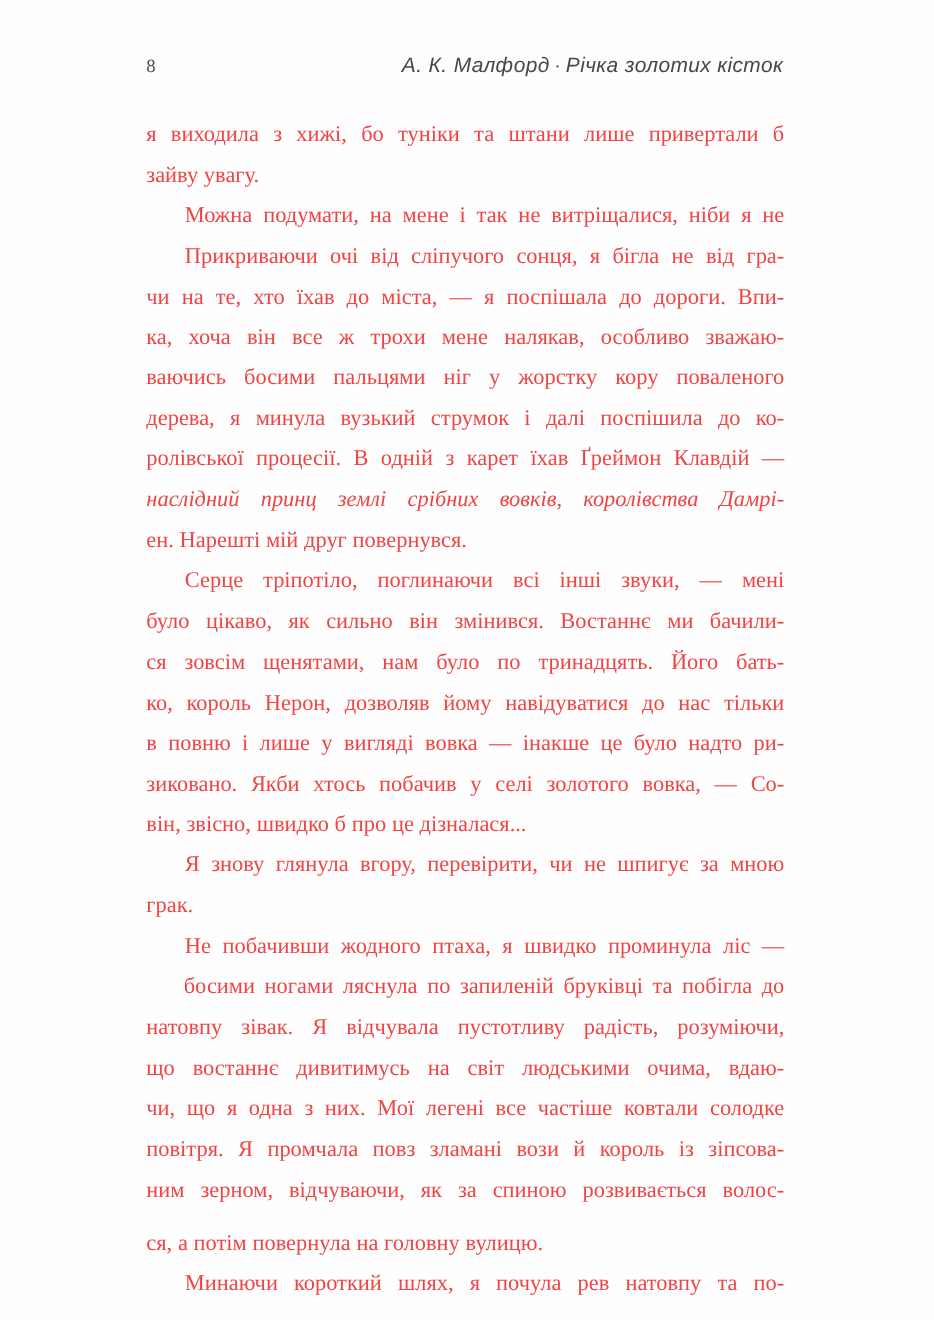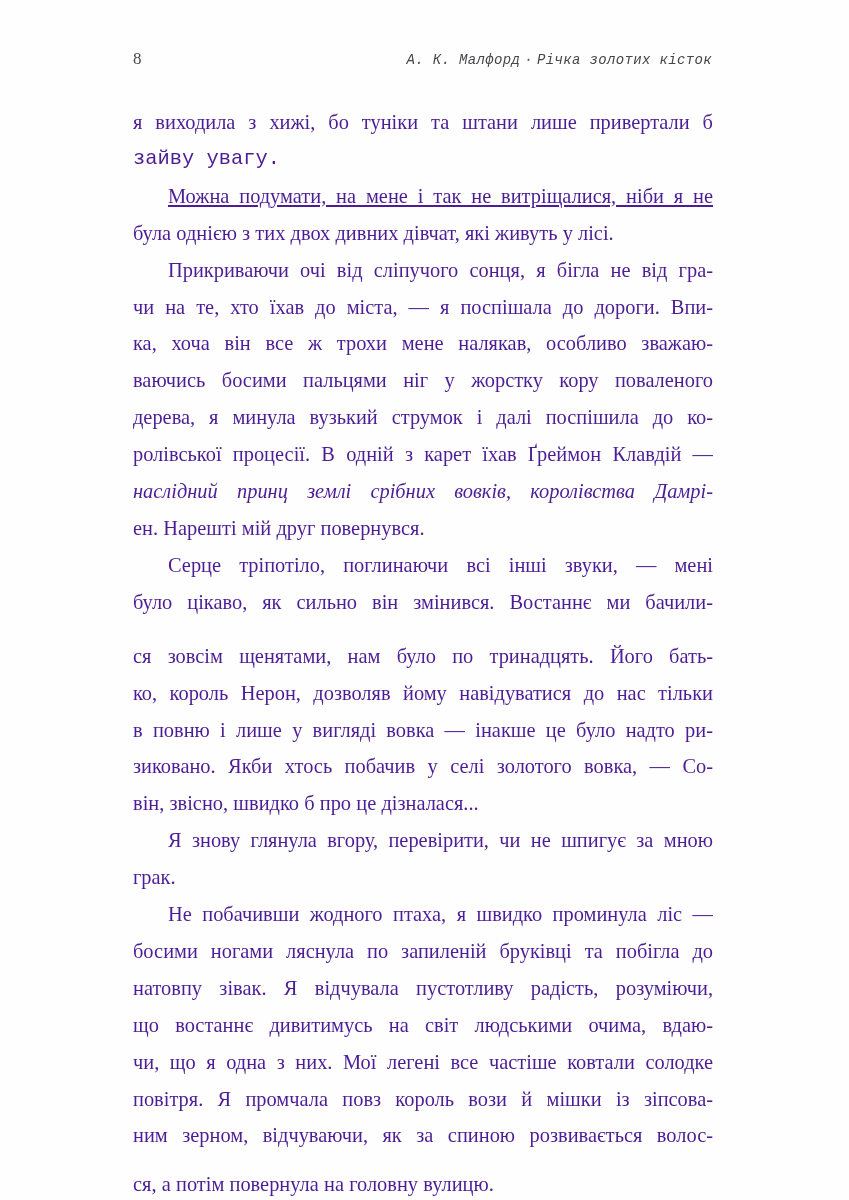--- a/index.html
+++ b/index.html
@@ -39,23 +39,23 @@
 
   .folio {
     font-family: "Liberation Serif", "DejaVu Serif", serif;
     font-size: 17px;
     color: #4a4a4a;
     letter-spacing: 0.2px;
     line-height: 1;
   }
 
   .head-title {
-    font-family: Liberation Mono, monospace;
+    font-family: Liberation Sans, sans-serif;
     font-style: italic;
-    font-size: 14px;
+    font-size: 19px;
     color: #47474a;
     letter-spacing: 0.35px;
     white-space: nowrap;
     line-height: 1;
   }
   .head-sep {
     font-style: italic;
     padding: 0 4px;
     color: #5b5b5e;
   }
@@ -71,21 +71,21 @@
   p.para {
     margin: 0;
     text-align: justify;
     text-align-last: left;
     text-indent: 35px;
     font-size: 20.4px;
     line-height: 36.9px;
     letter-spacing: 0.0px;
     word-spacing: 0.1px;
     hyphens: manual;
-    color: #4c1d95;
+    color: #ef4444;
   }
 
   p.para.first {
     text-indent: 0;
   }
 
   
   p.para > span.line {
     display: block;
     text-indent: 0;
@@ -99,56 +99,55 @@
   <div class="running-head">
     <span class="folio">8</span>
     <span class="head-title">
       <span>А. К. Малфорд</span><span class="head-sep">·</span><span>Річка золотих кісток</span>
     </span>
   </div>
 
   <div class="text-block" id="body-text-block">
       <p class="para first">
         <span class="line" style="text-align: justify; text-align-last: justify;">я виходила з хижі, бо туніки та штани лише привертали б</span>
-        <span class="line" style="text-align: center; text-align-last: left; font-family: Liberation Mono, monospace;">зайву увагу.</span>
+        <span class="line" style="text-align: center; text-align-last: left;">зайву увагу.</span>
       </p>
       <p class="para">
-        <span class="line" style="text-align: justify; text-align-last: justify; text-indent: 35px; text-decoration: underline;">Можна подумати, на мене і так не витріщалися, ніби я не</span>
-        <span class="line" style="text-align: left; text-align-last: left;">була однією з тих двох дивних дівчат, які живуть у лісі.</span>
+        <span class="line" style="text-align: justify; text-align-last: justify; text-indent: 35px;">Можна подумати, на мене і так не витріщалися, ніби я не</span>
       </p>
       <p class="para">
         <span class="line" style="text-align: justify; text-align-last: justify; text-indent: 35px;">Прикриваючи очі від сліпучого сонця, я бігла не від гра-</span>
         <span class="line" style="text-align: justify; text-align-last: justify;">чи на те, хто їхав до міста, — я поспішала до дороги. Впи-</span>
         <span class="line" style="text-align: justify; text-align-last: justify;">ка, хоча він все ж трохи мене налякав, особливо зважаю-</span>
         <span class="line" style="text-align: justify; text-align-last: justify;">ваючись босими пальцями ніг у жорстку кору поваленого</span>
         <span class="line" style="text-align: justify; text-align-last: justify;">дерева, я минула вузький струмок і далі поспішила до ко-</span>
         <span class="line" style="text-align: justify; text-align-last: justify;">ролівської процесії. В одній з карет їхав Ґреймон Клавдій —</span>
         <span class="line" style="text-align: justify; text-align-last: justify; font-style: italic;">наслідний принц землі срібних вовків, королівства Дамрі-</span>
         <span class="line" style="text-align: left; text-align-last: left;">ен. Нарешті мій друг повернувся.</span>
       </p>
       <p class="para">
         <span class="line" style="text-align: justify; text-align-last: justify; text-indent: 35px;">Серце тріпотіло, поглинаючи всі інші звуки, — мені</span>
         <span class="line" style="text-align: justify; text-align-last: justify;">було цікаво, як сильно він змінився. Востаннє ми бачили-</span>
-        <span class="line" style="text-align: justify; text-align-last: justify; margin-top: 17px;">ся зовсім щенятами, нам було по тринадцять. Його бать-</span>
+        <span class="line" style="text-align: justify; text-align-last: justify;">ся зовсім щенятами, нам було по тринадцять. Його бать-</span>
         <span class="line" style="text-align: justify; text-align-last: justify;">ко, король Нерон, дозволяв йому навідуватися до нас тільки</span>
         <span class="line" style="text-align: justify; text-align-last: justify;">в повню і лише у вигляді вовка — інакше це було надто ри-</span>
         <span class="line" style="text-align: justify; text-align-last: justify;">зиковано. Якби хтось побачив у селі золотого вовка, — Со-</span>
         <span class="line" style="text-align: left; text-align-last: left;">він, звісно, швидко б про це дізналася...</span>
       </p>
       <p class="para">
         <span class="line" style="text-align: justify; text-align-last: justify; text-indent: 35px;">Я знову глянула вгору, перевірити, чи не шпигує за мною</span>
         <span class="line" style="text-align: center; text-align-last: left;">грак.</span>
       </p>
       <p class="para">
         <span class="line" style="text-align: justify; text-align-last: justify; text-indent: 35px;">Не побачивши жодного птаха, я швидко проминула ліс —</span>
-        <span class="line" style="text-align: justify; text-align-last: justify;">босими ногами ляснула по запиленій бруківці та побігла до</span>
+        <span class="line" style="text-align: justify; text-align-last: justify; margin-left: 34px;">босими ногами ляснула по запиленій бруківці та побігла до</span>
         <span class="line" style="text-align: justify; text-align-last: justify;">натовпу зівак. Я відчувала пустотливу радість, розуміючи,</span>
         <span class="line" style="text-align: justify; text-align-last: justify;">що востаннє дивитимусь на світ людськими очима, вдаю-</span>
         <span class="line" style="text-align: justify; text-align-last: justify;">чи, що я одна з них. Мої легені все частіше ковтали солодке</span>
-        <span class="line" style="text-align: justify; text-align-last: justify;">повітря. Я промчала повз король вози й мішки із зіпсова-</span>
+        <span class="line" style="text-align: justify; text-align-last: justify;">повітря. Я промчала повз зламані вози й король із зіпсова-</span>
         <span class="line" style="text-align: justify; text-align-last: justify;">ним зерном, відчуваючи, як за спиною розвивається волос-</span>
         <span class="line" style="text-align: left; text-align-last: left; margin-top: 12px;">ся, а потім повернула на головну вулицю.</span>
       </p>
       <p class="para">
         <span class="line" style="text-align: justify; text-align-last: justify; text-indent: 35px;">Минаючи короткий шлях, я почула рев натовпу та по-</span>
       </p>
     </div>
 
 </div>
 

